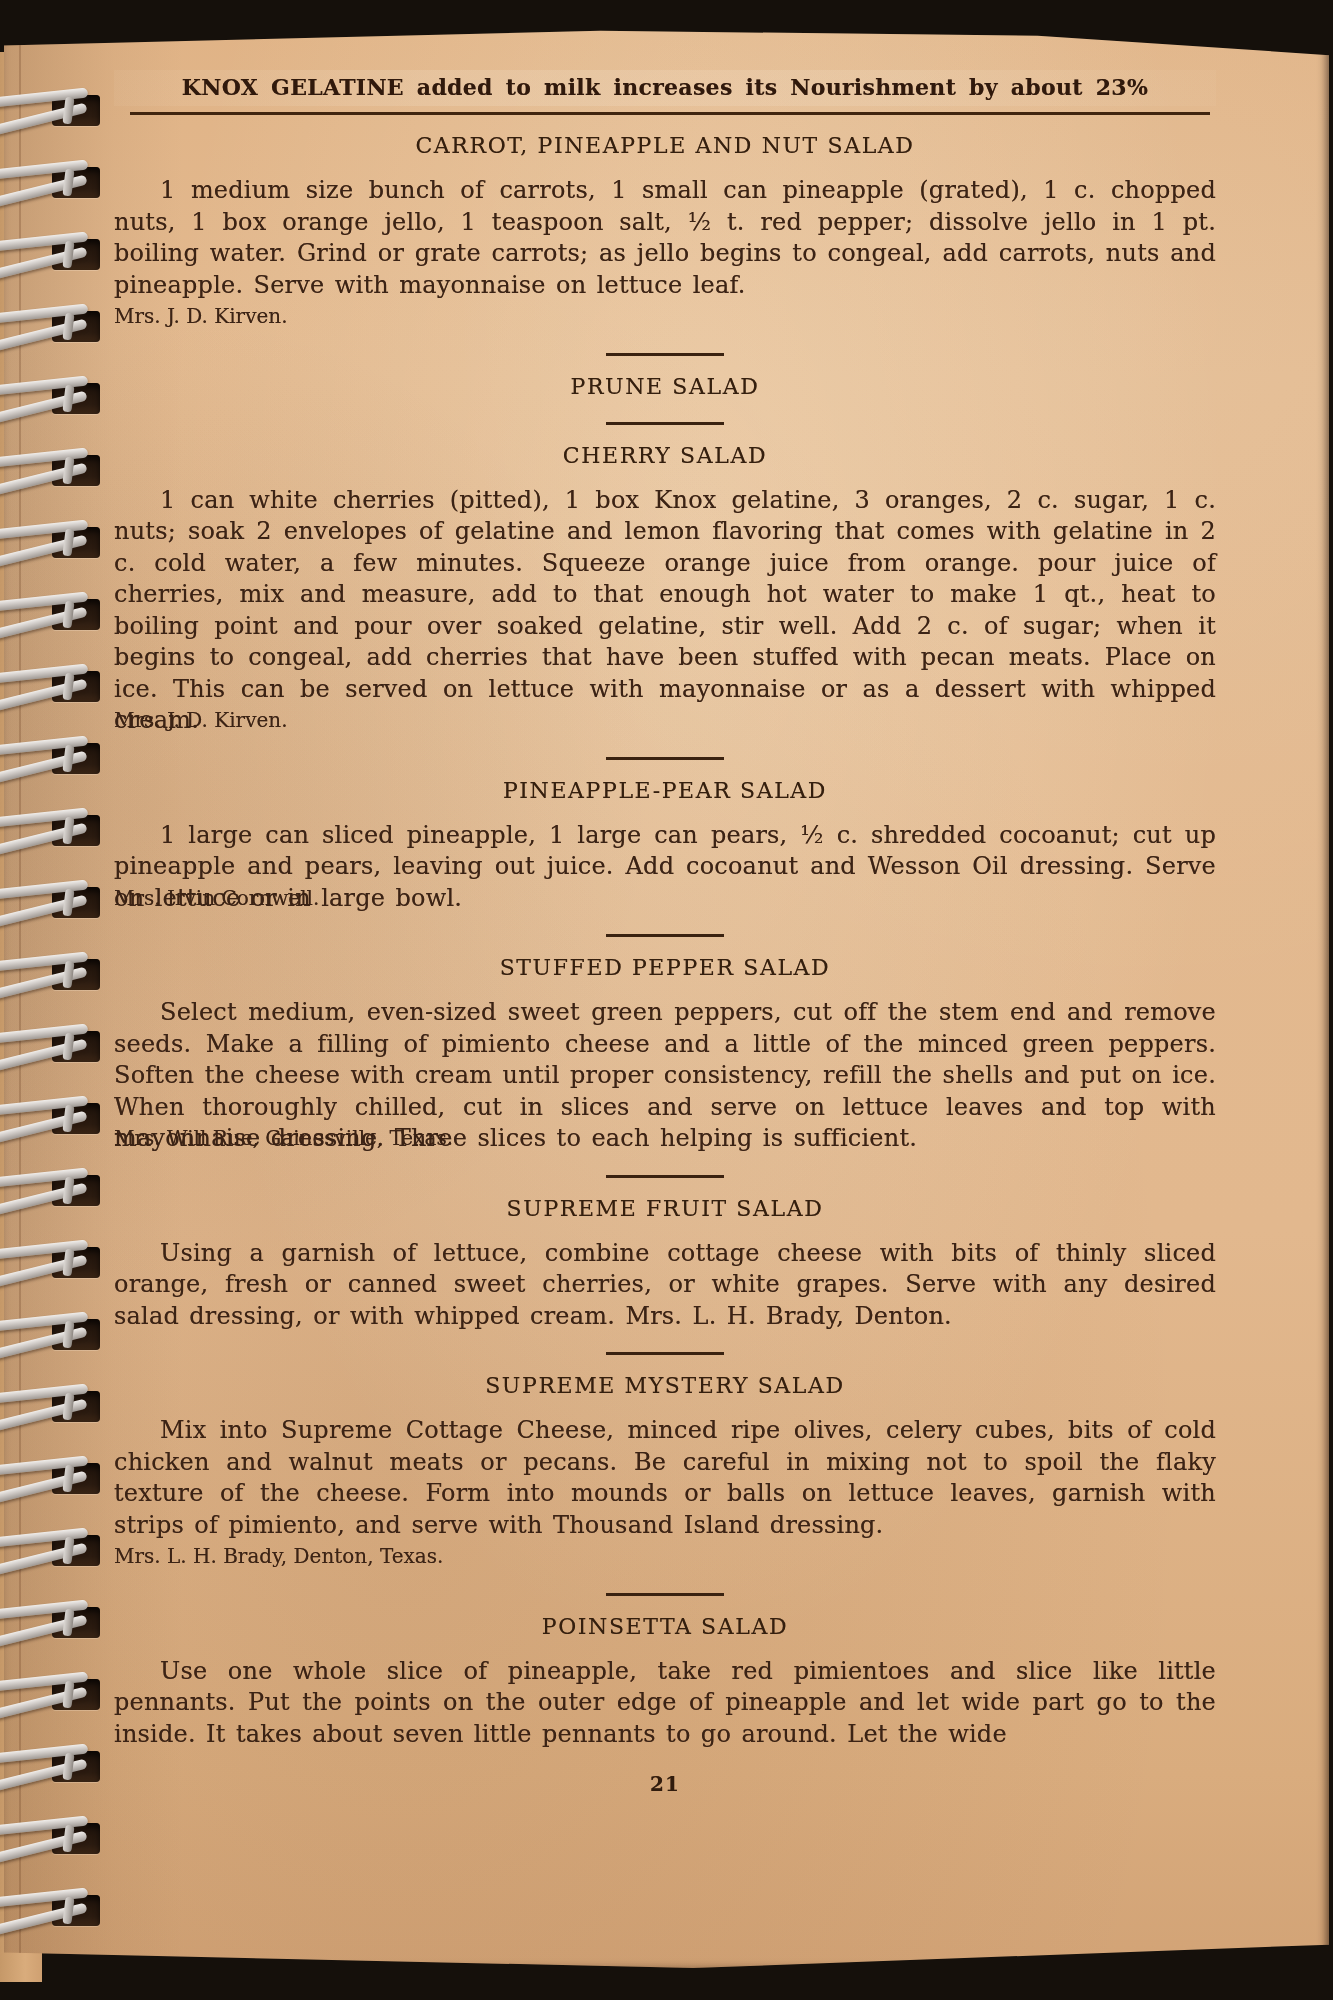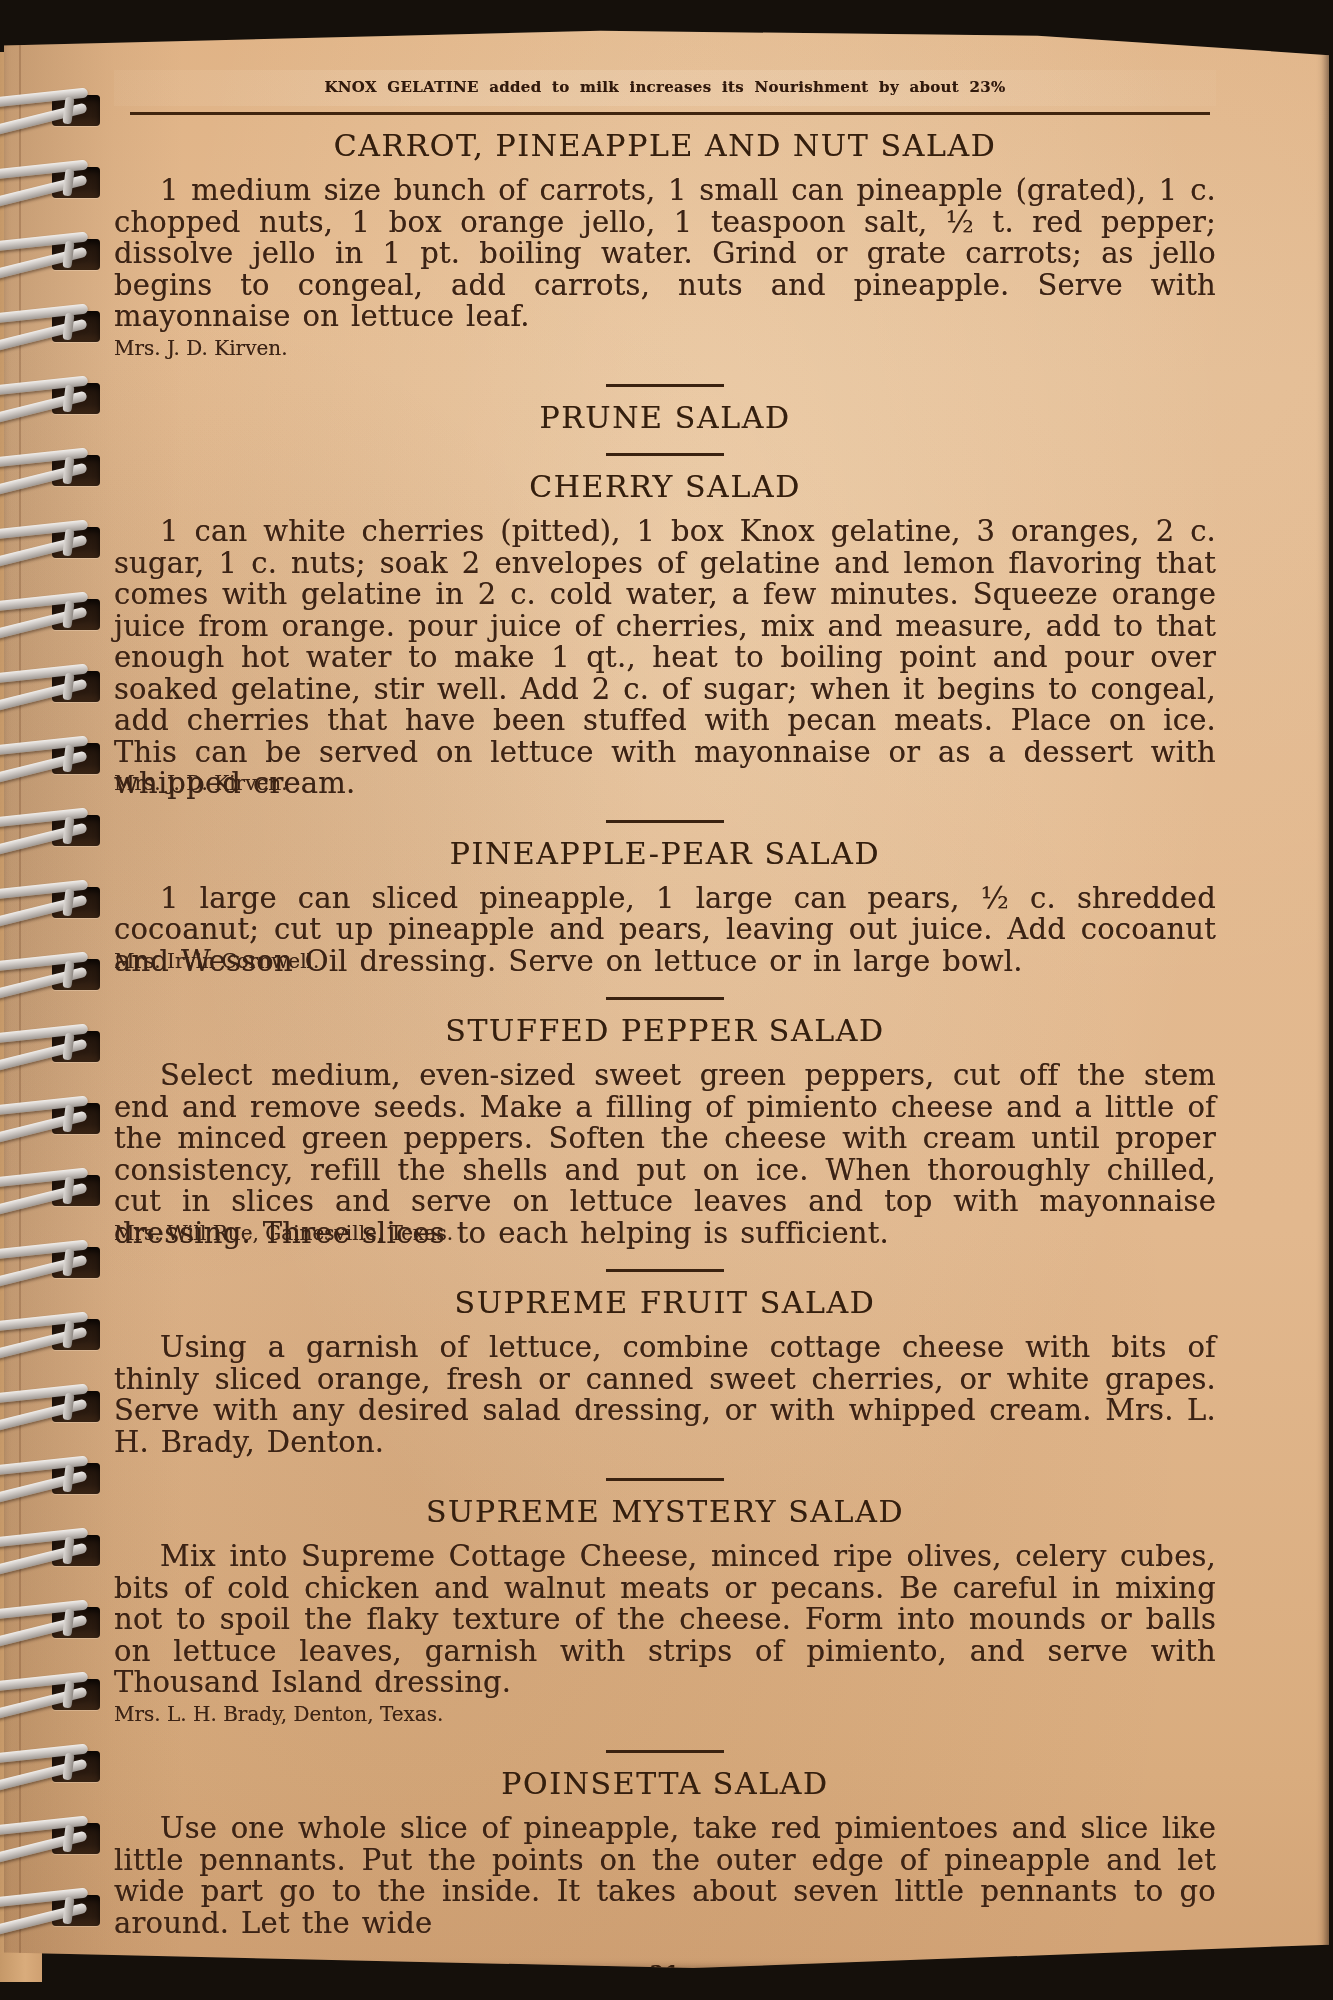--- a/index.html
+++ b/index.html
@@ -44,29 +44,29 @@
     box-shadow:0 2px 3px rgba(40,22,10,0.45);
   }
   .w1{left:-16px;width:104px;top:5px;transform:rotate(-6deg);}
   .w2{left:-16px;width:104px;top:27px;transform:rotate(-14deg);}
   .w3{left:64px;top:9px;width:9px;height:27px;border-radius:4px;transform:rotate(7deg);
       background:linear-gradient(90deg,#dcd8d4 0%,#b3ada8 60%,#8d8781 100%);box-shadow:none;}
   
   .content{position:absolute;left:110px;top:46px;width:1102px;color:#3b2315;
     text-shadow:0 0 0.6px rgba(60,30,15,0.55);}
   .banner{
-    font-weight:bold;font-size:15px;line-height:30px;letter-spacing:0.3px;word-spacing:5px;
+    font-weight:bold;font-size:22px;line-height:30px;letter-spacing:0.3px;word-spacing:5px;
     text-align:center;color:#30190c;
     background:linear-gradient(90deg,rgba(248,242,230,0.05),rgba(248,242,230,0.17) 30%,rgba(248,242,230,0.14) 70%,rgba(248,242,230,0.04));
     padding:2px 0 4px;
   }
   .banner-rule{border:none;border-top:3px solid #40250f;margin:6px 6px 0 16px;}
-  .recipe-title{text-align:center;font-size:30px;line-height:30px;font-weight:normal;
+  .recipe-title{text-align:center;font-size:22px;line-height:30px;font-weight:normal;
     letter-spacing:1.6px;margin:16px 0 14px;color:#341f0e;}
-  .recipe p{font-size:29px;line-height:31.5px;margin:0;text-align:justify;
+  .recipe p{font-size:24px;line-height:31.5px;margin:0;text-align:justify;
     text-indent:46px;word-spacing:2.5px;letter-spacing:0.2px;}
   .divider{width:118px;border:none;border-top:3px solid #3a2210;margin:20px auto 0;}
   .attribution{font-size:20px;line-height:31.5px;}
   .att-pad310{padding-right:310px;}
   .att-pad120{padding-right:120px;}
   .pull-up{margin-top:-31.5px;}
   .page-number{text-align:center;font-weight:bold;font-size:20px;letter-spacing:1px;margin-top:22px;color:#311c0d;}
 </style>
 </head>
 <body>

